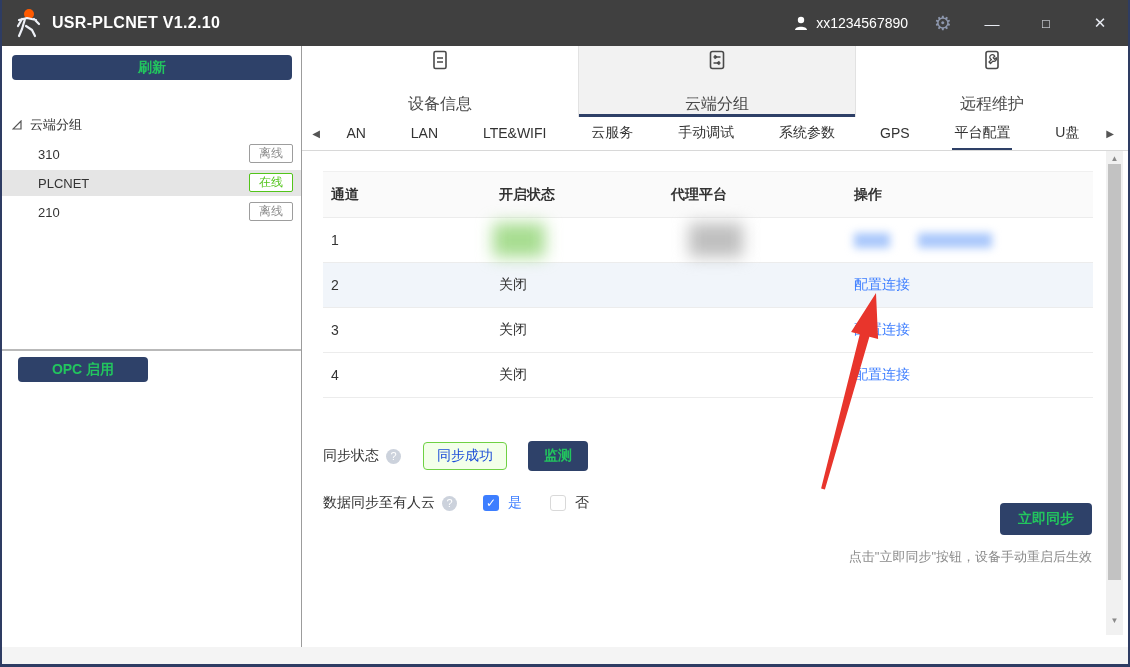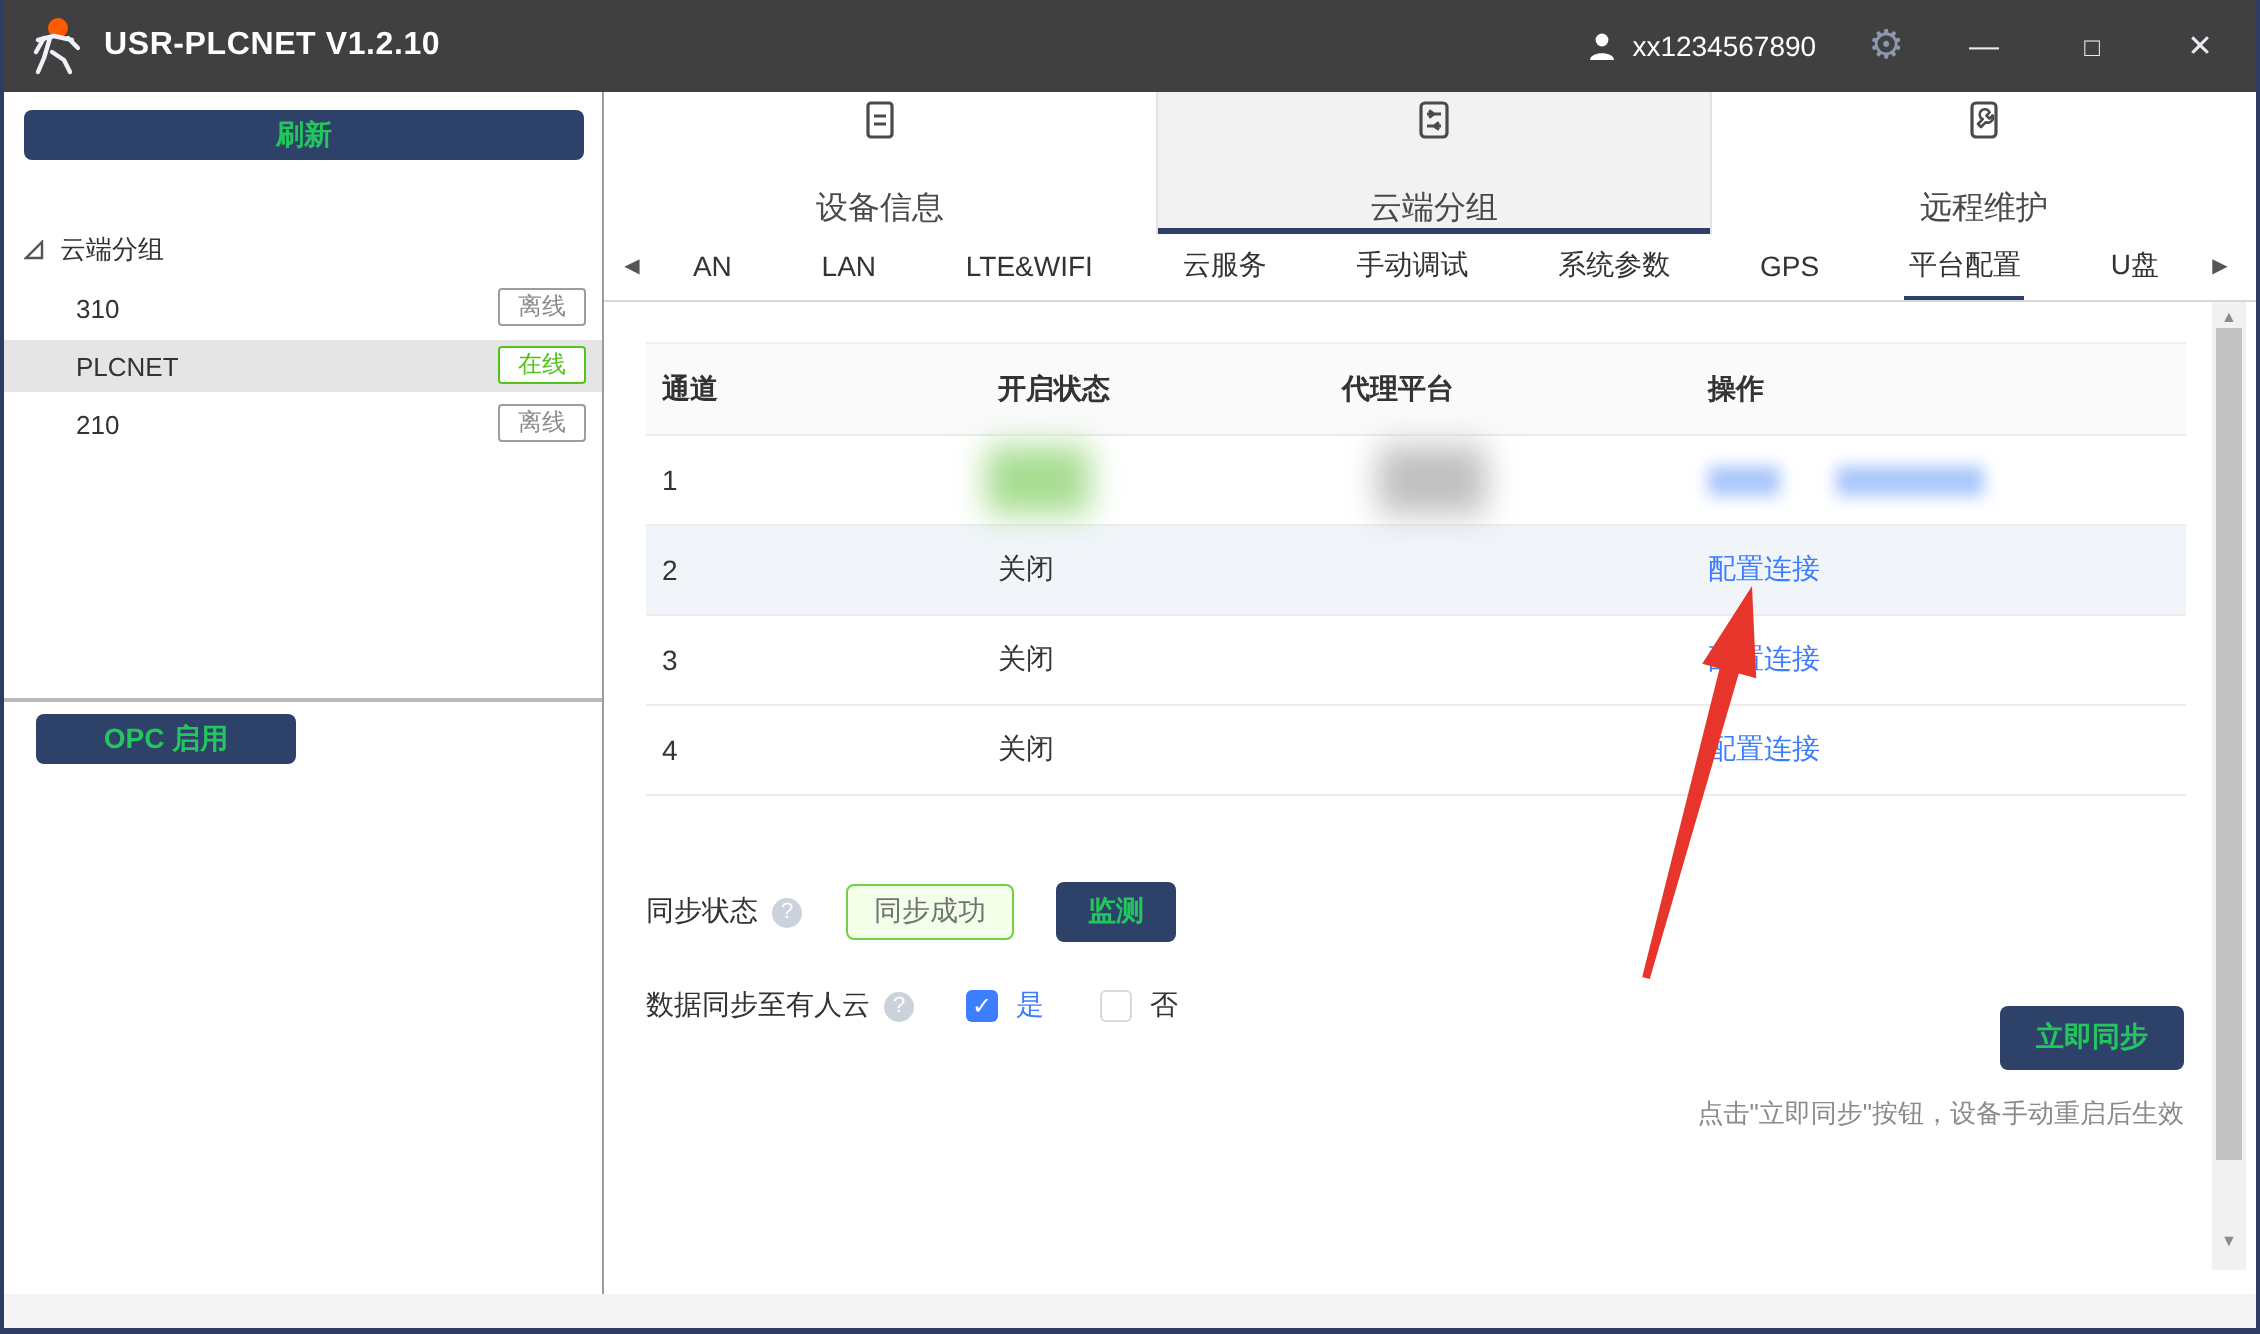--- a/index.html
+++ b/index.html
@@ -73,21 +73,21 @@
   .blur-green { width:52px; height:34px; background:#a7dd90; filter:blur(8px); margin-left:-6px; }
   .blur-gray  { width:54px; height:34px; background:#bfbfbf; filter:blur(8px); margin-left:18px; }
   .blur-blues { display:flex; gap:28px; align-items:center; }
   .blur-b1 { width:36px; height:15px; background:#a9c7fb; filter:blur(4px); }
   .blur-b2 { width:74px; height:15px; background:#a9c7fb; filter:blur(4px); }
 
   .sync-row { display:flex; align-items:center; margin-top:43px; font-size:14px; color:#333; }
   .help-icon { width:15px; height:15px; border-radius:50%; background:#ccd2dc; color:#fff; font-size:11px;
                display:inline-flex; align-items:center; justify-content:center; margin-left:7px; }
   .status-badge { margin-left:22px; padding:4px 13px; border:1px solid #6fd143; background:#f3ffe9;
-                  color:#737373; border-radius:4px; font-size:14px; }
+                  color:#1d4ed8; border-radius:4px; font-size:14px; }
   .monitor-btn { margin-left:21px; padding:6px 16px; font-weight:bold; }
   .checkbox { width:16px; height:16px; border-radius:3px; display:inline-flex; align-items:center;
               justify-content:center; cursor:pointer; }
   .checkbox.checked { background:#3d7eff; color:#fff; font-size:12px; }
   .checkbox.empty { background:#fff; border:1px solid #d9d9d9; }
   .cb-label-yes { color:#3d7eff; margin-left:9px; }
   .cb-label-no { color:#333; margin-left:9px; }
   .cb-group { margin-left:26px; display:flex; align-items:center; }
   .cb-group.second { margin-left:28px; }
 

